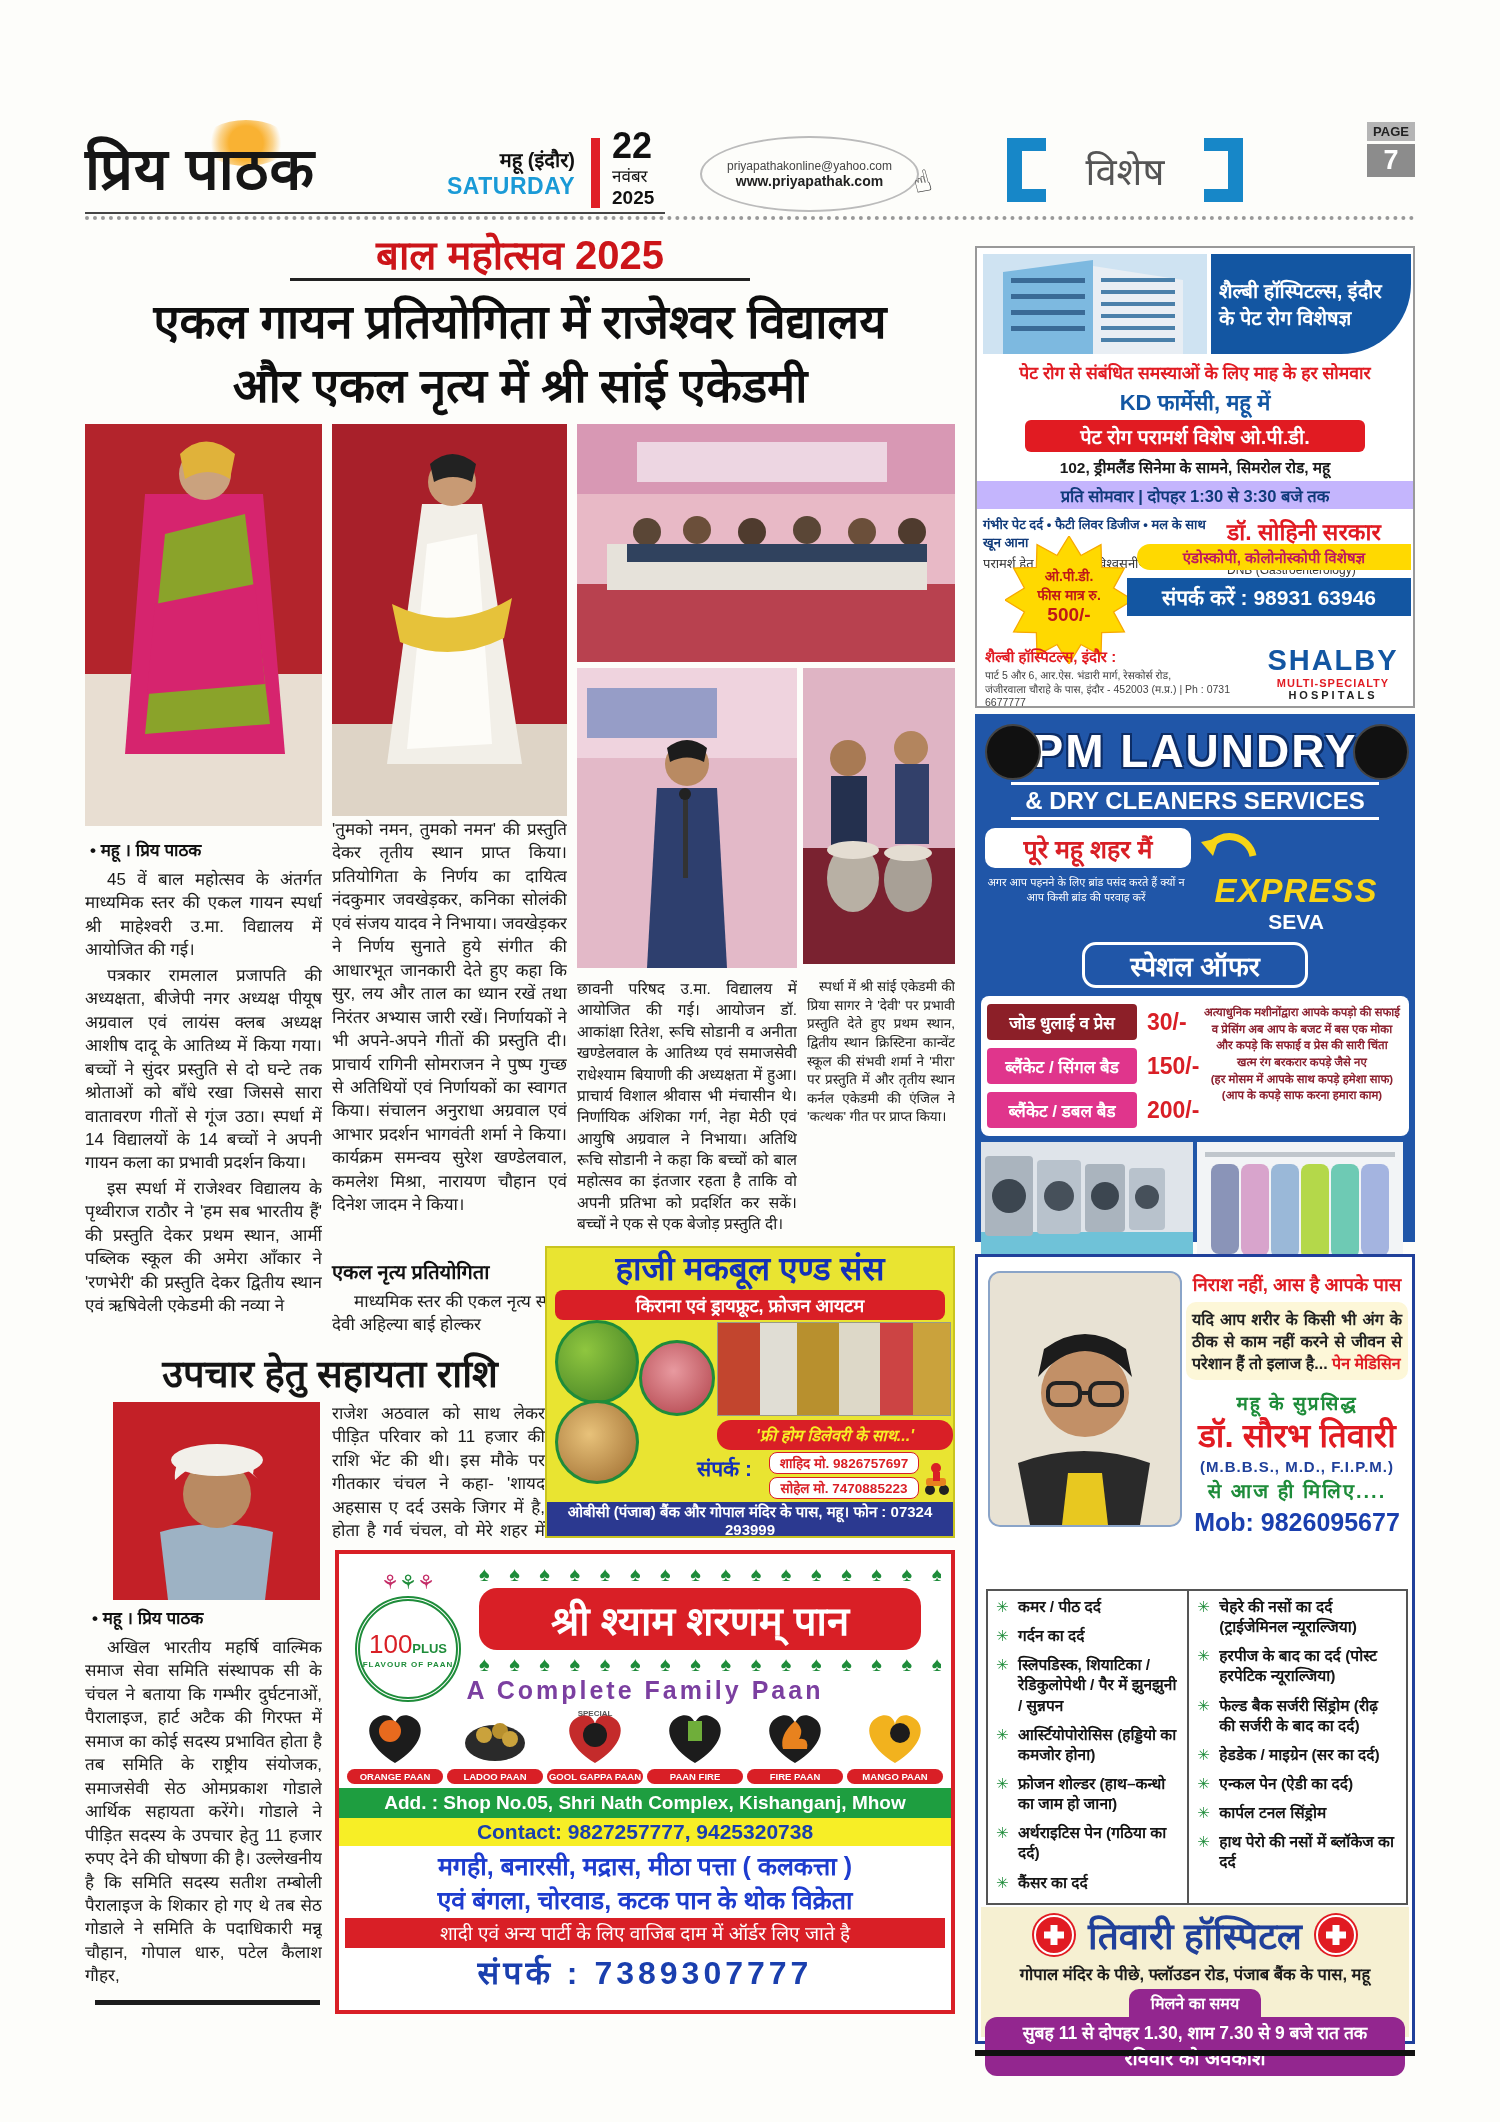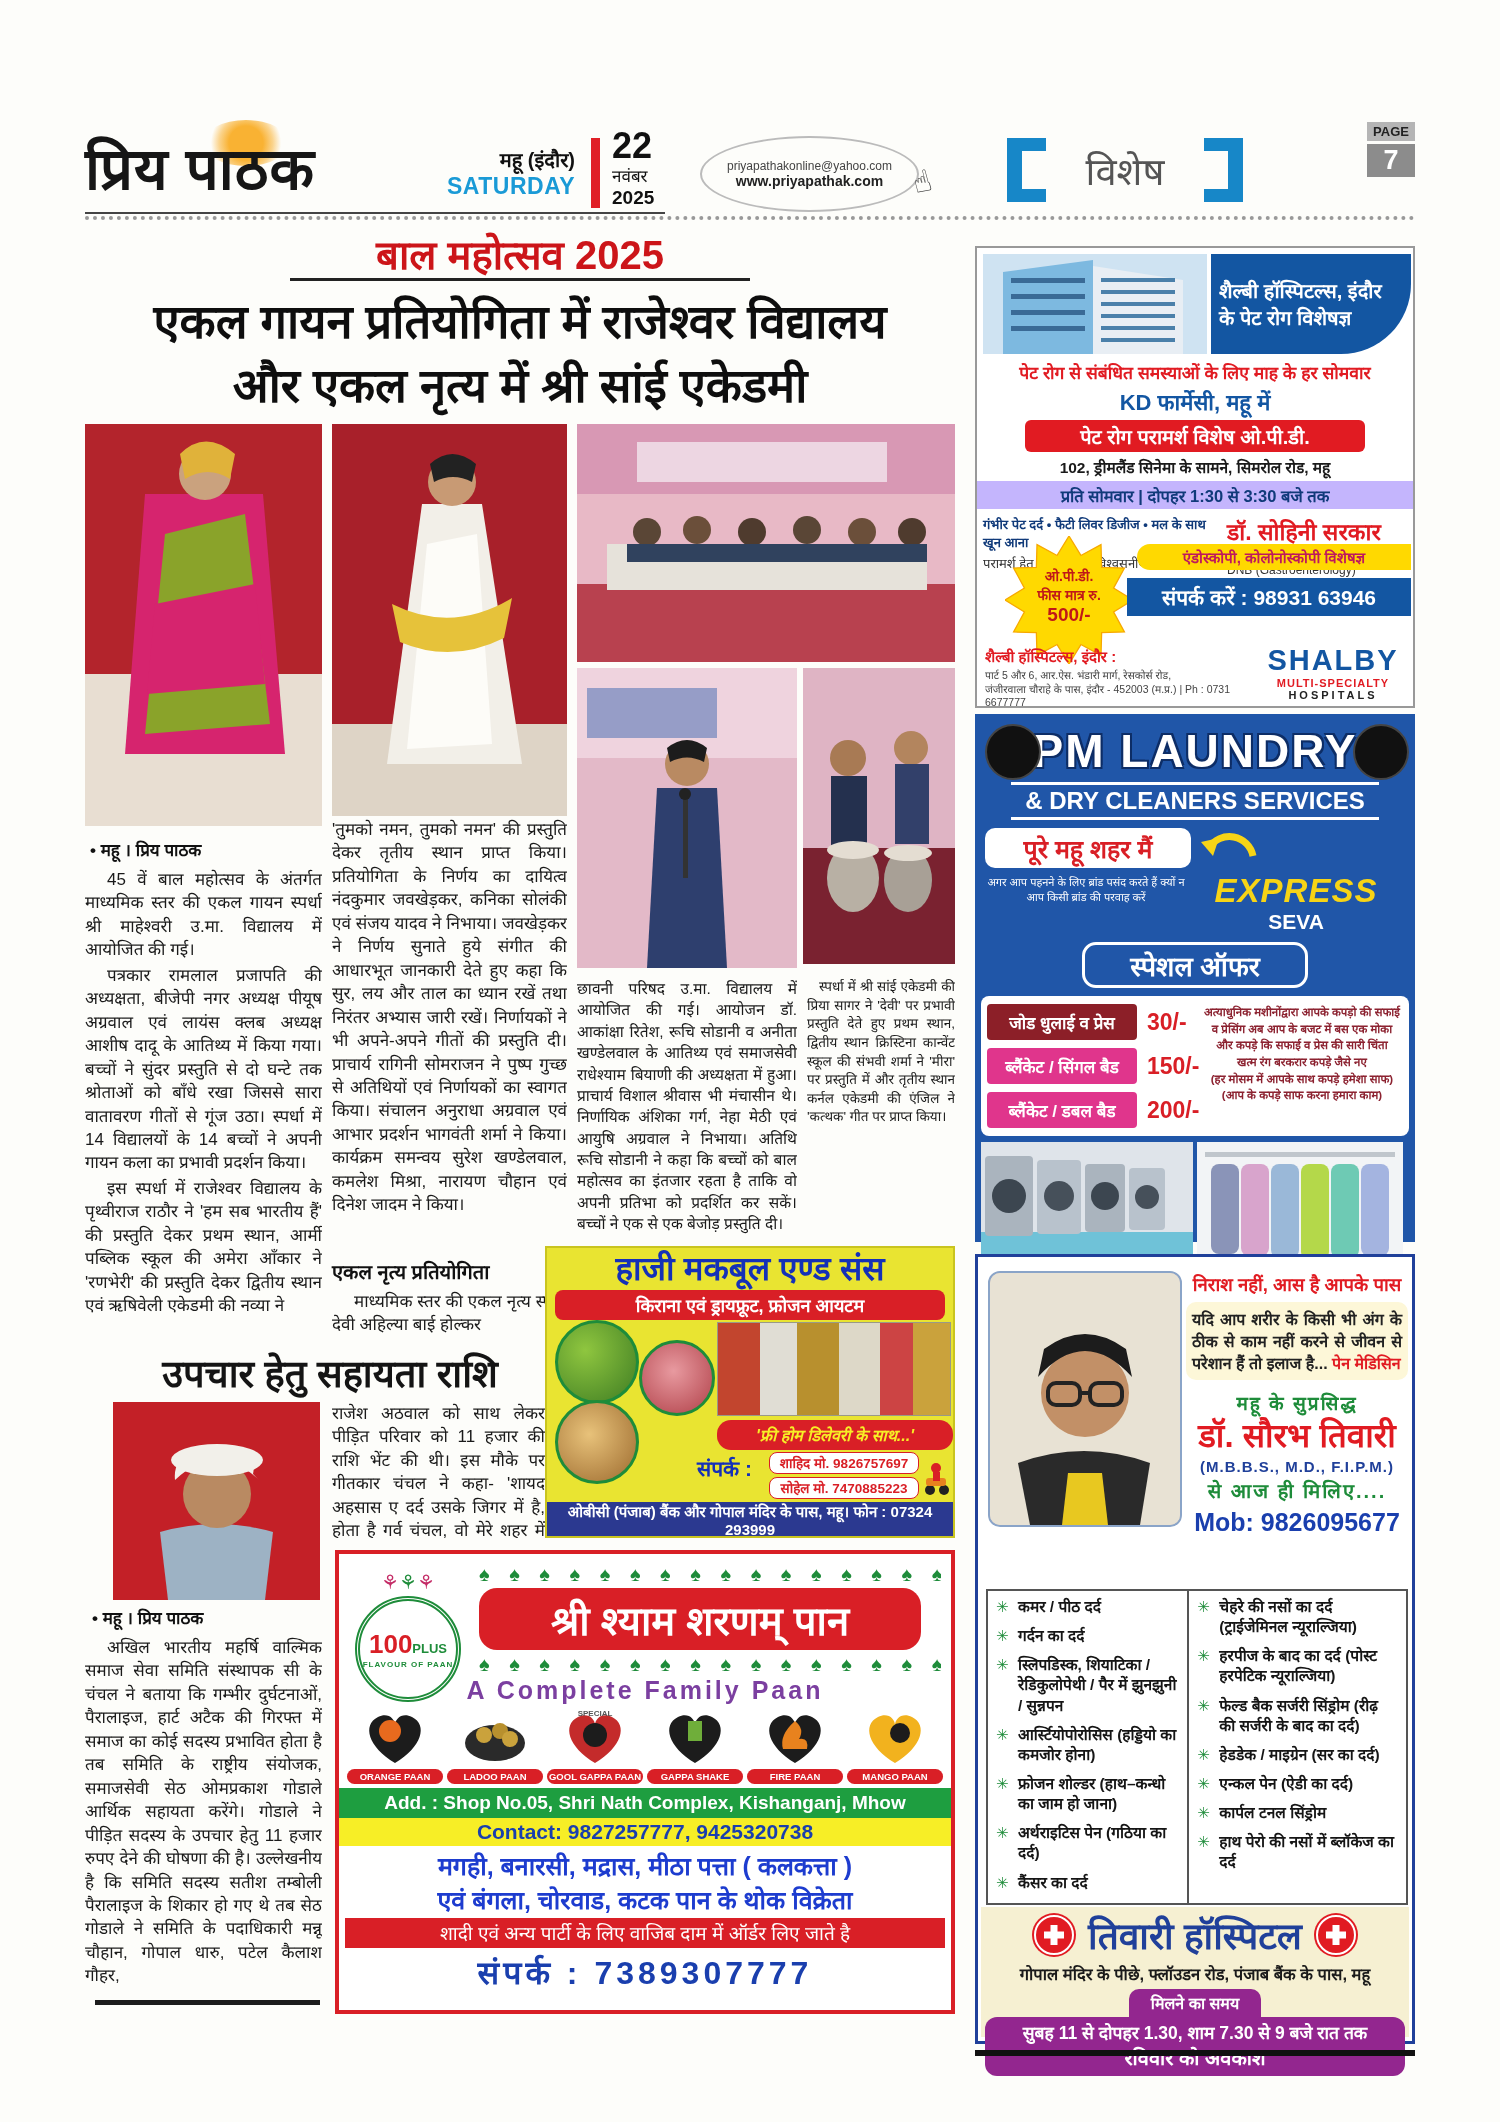--- a/index.html
+++ b/index.html
@@ -206,21 +206,21 @@
     </div>
     <div class="band" style="position:absolute;left:0;bottom:0;width:100%;height:34px;background:#2b3990;">
       <span style="color:#fff;font-weight:bold;font-size:15px;">ओबीसी (पंजाब) बैंक और गोपाल मंदिर के पास, महू। फोन : 07324 293999</span>
     </div>
   </div>
 
   <div class="abs" style="left:335px;top:1550px;width:620px;height:464px;background:#fff;border:4px solid #d91f26;box-sizing:border-box;">
     <div class="abs" style="left:10px;top:14px;width:118px;height:132px;text-align:center;">
       <div style="height:28px;color:#c42b66;font-size:20px;line-height:28px;">⚘<span style="color:#1e8c3a;">⚘</span>⚘</div>
       <div style="width:96px;height:96px;margin:0 auto;border-radius:50%;border:5px double #1e8c3a;display:flex;flex-direction:column;align-items:center;justify-content:center;background:#fff;">
-        <div><span style="color:#d91f26;font-size:26px;font-weight:700;">100</span><span style="color:#1e8c3a;font-size:13px;font-weight:800;">PLUS</span></div>
+        <div><span style="color:#d91f26;font-size:26px;font-weight:400;">100</span><span style="color:#1e8c3a;font-size:13px;font-weight:800;">PLUS</span></div>
         <div style="color:#1e8c3a;font-size:8px;font-weight:bold;letter-spacing:1px;">FLAVOUR OF PAAN</div>
       </div>
     </div>
     <div class="leafrow" style="margin:10px 10px 0 140px;">♠ ♠ ♠ ♠ ♠ ♠ ♠ ♠ ♠ ♠ ♠ ♠ ♠ ♠ ♠ ♠</div>
     <div class="band" style="margin:4px 30px 0 140px;background:#d91f26;border-radius:18px;height:62px;">
       <span style="color:#fff;font-size:40px;font-weight:800;">श्री श्याम शरणम् पान</span>
     </div>
     <div class="leafrow" style="margin:4px 10px 0 140px;">♠ ♠ ♠ ♠ ♠ ♠ ♠ ♠ ♠ ♠ ♠ ♠ ♠ ♠ ♠ ♠</div>
     <div style="text-align:center;color:#7b3fa0;font-size:25px;font-weight:bold;letter-spacing:3px;margin-top:2px;">A Complete Family Paan</div>
     <div style="display:flex;justify-content:space-between;padding:4px 8px 0 8px;">
@@ -246,21 +246,21 @@
             <path d="M35 54 C8 38 2 16 18 8 C28 3 35 10 35 16 C35 10 42 3 52 8 C68 16 62 38 35 54Z" fill="#c42b2b"></path>
             <circle cx="35" cy="26" r="12" fill="#1c1c1c"></circle>
           </svg>
         <div style="background:#d91f26;color:#fff;font-size:9.5px;font-weight:bold;border-radius:8px;padding:2px 0;">GOOL GAPPA PAAN</div>
       </div>
       <div style="width:96px;text-align:center;">
         <svg width="70" height="56" viewBox="0 0 70 56">
             <path d="M35 54 C8 38 2 16 18 8 C28 3 35 10 35 16 C35 10 42 3 52 8 C68 16 62 38 35 54Z" fill="#1c1c1c"></path>
             <rect x="28" y="12" width="14" height="20" fill="#6fae3a"></rect>
           </svg>
-        <div style="background:#d91f26;color:#fff;font-size:9.5px;font-weight:bold;border-radius:8px;padding:2px 0;">GAPPA SHAKE</div>
+        <div style="background:#d91f26;color:#fff;font-size:9.5px;font-weight:bold;border-radius:8px;padding:2px 0;">PAAN FIRE</div>
       </div>
       <div style="width:96px;text-align:center;">
         <svg width="70" height="56" viewBox="0 0 70 56">
             <path d="M35 54 C8 38 2 16 18 8 C28 3 35 10 35 16 C35 10 42 3 52 8 C68 16 62 38 35 54Z" fill="#1c1c1c"></path>
             <path d="M35 12 q10 8 4 18 q10 -2 8 10 l-24 0 q-4 -14 12 -28" fill="#e8821e"></path>
           </svg>
         <div style="background:#d91f26;color:#fff;font-size:9.5px;font-weight:bold;border-radius:8px;padding:2px 0;">FIRE PAAN</div>
       </div>
       <div style="width:96px;text-align:center;">
         <svg width="70" height="56" viewBox="0 0 70 56">

